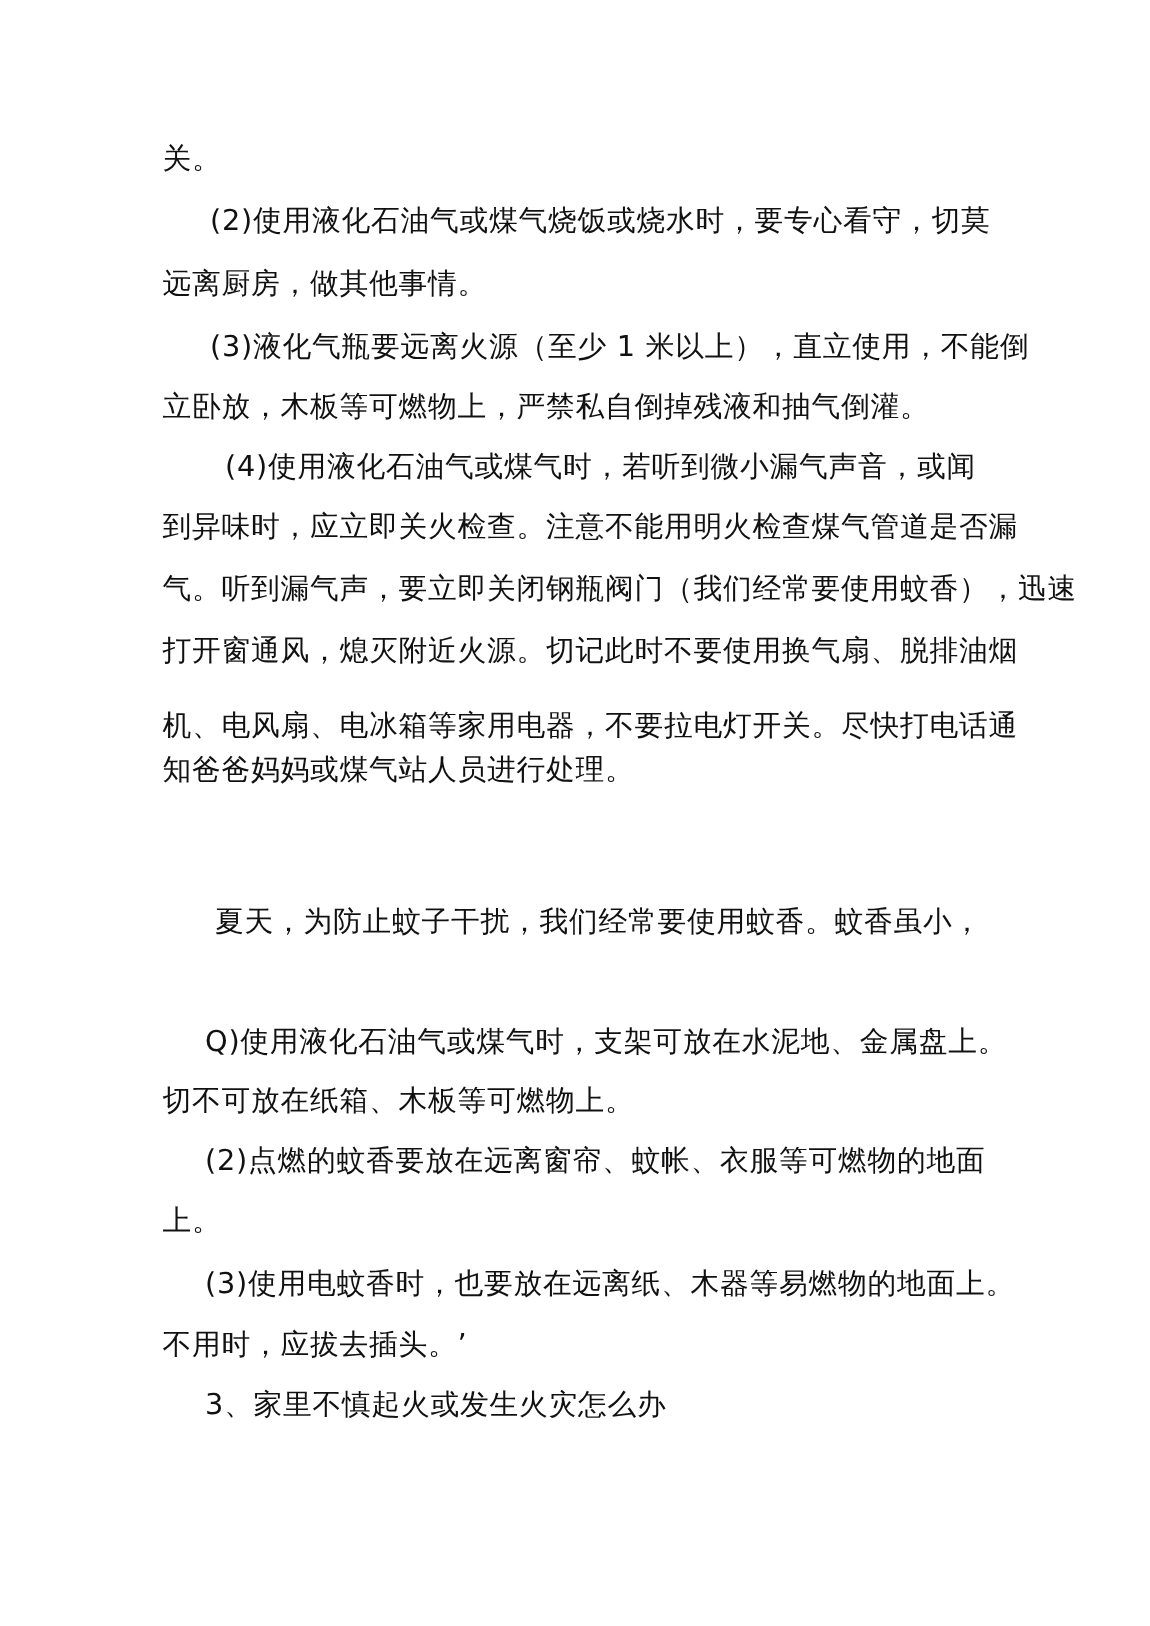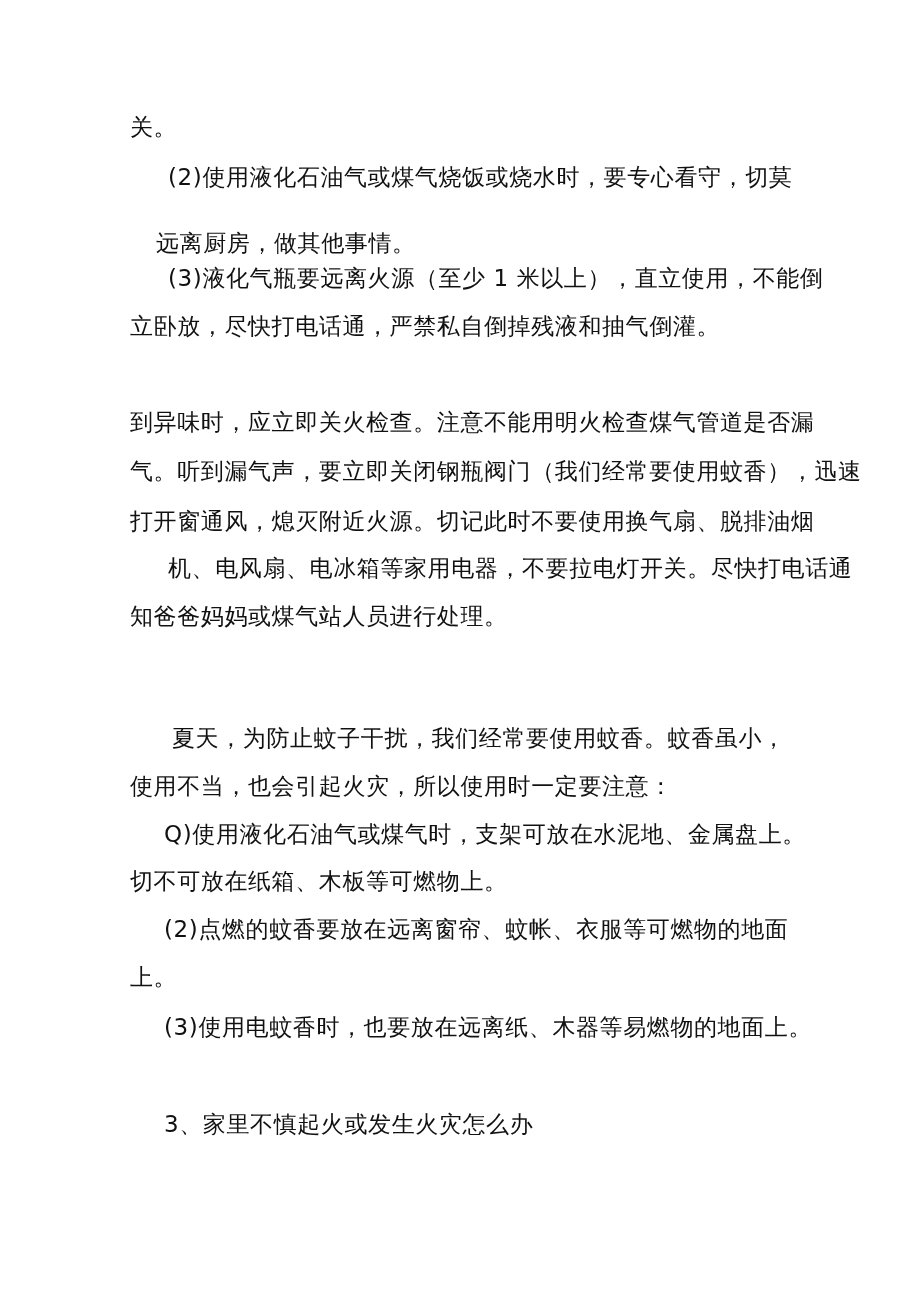--- a/index.html
+++ b/index.html
@@ -8,29 +8,30 @@
     .page { position: absolute; left: 0; top: 0; width: 920px; height: 1301px; background: #ffffff; }
     .line { position: absolute; left: 130px; font-size: 23px; line-height: 30px; white-space: nowrap;
             letter-spacing: 0.6px; }
   </style>
 </head>
 <body>
 
 <div class="page" id="page">
     <div class="line" style="left: 130px; top: 112px;">关。</div>
     <div class="line" style="left: 168px; top: 162px;">(2)使用液化石油气或煤气烧饭或烧水时，要专心看守，切莫</div>
-    <div class="line" style="left: 130px; top: 228px; margin-left: 26px;">远离厨房，做其他事情。</div>
+    <div class="line" style="left: 130px; top: 212px;">远离厨房，做其他事情。</div>
     <div class="line" style="left: 168px; top: 263px;">(3)液化气瓶要远离火源（至少 1 米以上），直立使用，不能倒</div>
-    <div class="line" style="left: 130px; top: 311px;">立卧放，尽快打电话通，严禁私自倒掉残液和抽气倒灌。</div>
+    <div class="line" style="left: 130px; top: 311px;">立卧放，木板等可燃物上，严禁私自倒掉残液和抽气倒灌。</div>
+    <div class="line" style="left: 180px; top: 359px;">(4)使用液化石油气或煤气时，若听到微小漏气声音，或闻</div>
     <div class="line" style="left: 130px; top: 407px;">到异味时，应立即关火检查。注意不能用明火检查煤气管道是否漏</div>
     <div class="line" style="left: 130px; top: 456px;">气。听到漏气声，要立即关闭钢瓶阀门（我们经常要使用蚊香），迅速</div>
     <div class="line" style="left: 130px; top: 506px;">打开窗通风，熄灭附近火源。切记此时不要使用换气扇、脱排油烟</div>
-    <div class="line" style="left: 130px; top: 553px; margin-left: 38px;">机、电风扇、电冰箱等家用电器，不要拉电灯开关。尽快打电话通</div>
+    <div class="line" style="left: 130px; top: 566px;">机、电风扇、电冰箱等家用电器，不要拉电灯开关。尽快打电话通</div>
     <div class="line" style="left: 130px; top: 601px; text-align: center;">知爸爸妈妈或煤气站人员进行处理。</div>
     <div class="line" style="left: 172px; top: 723px;">夏天，为防止蚊子干扰，我们经常要使用蚊香。蚊香虽小，</div>
-    <div class="line" style="left: 130px; top: 771px;">使用不当，也会引起火灾，所以使用时一定要注意：</div>
     <div class="line" style="left: 164px; top: 819px;">Q)使用液化石油气或煤气时，支架可放在水泥地、金属盘上。</div>
     <div class="line" style="left: 130px; top: 866px;">切不可放在纸箱、木板等可燃物上。</div>
     <div class="line" style="left: 164px; top: 914px;">(2)点燃的蚊香要放在远离窗帘、蚊帐、衣服等可燃物的地面</div>
     <div class="line" style="left: 130px; top: 962px;">上。</div>
     <div class="line" style="left: 164px; top: 1012px;">(3)使用电蚊香时，也要放在远离纸、木器等易燃物的地面上。</div>
+    <div class="line" style="left: 130px; top: 1061px;">不用时，应拔去插头。’</div>
     <div class="line" style="left: 164px; top: 1109px;">3、家里不慎起火或发生火灾怎么办</div>
   </div>
 
 </body></html>

